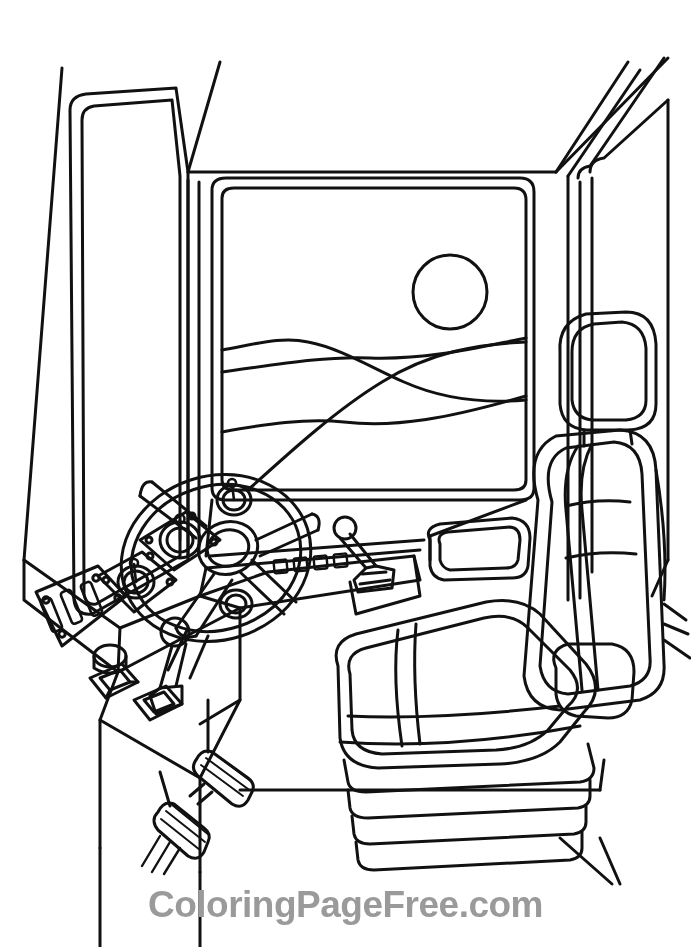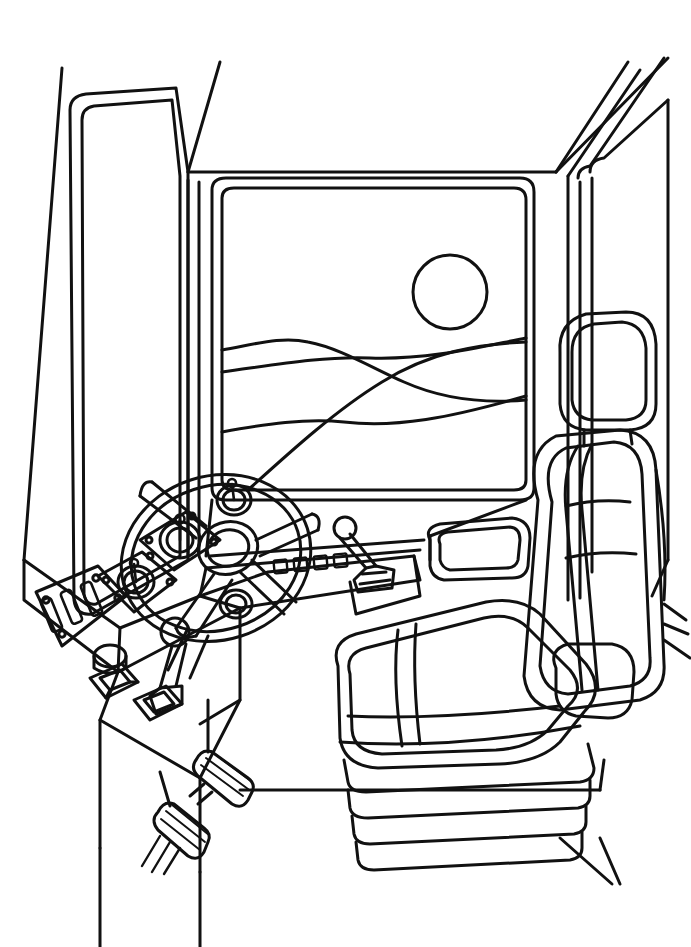--- a/index.html
+++ b/index.html
@@ -487,14 +487,15 @@
                    Q 360 870 374 870
                    L 570 860
                    Q 582 858 582 848
                    L 582 832"></path>
         </g>
       </g>
 
     </g>
   </svg>
 
+  <div class="watermark">ColoringPageFree.com</div>
 
 </div>
 
 </body></html>

